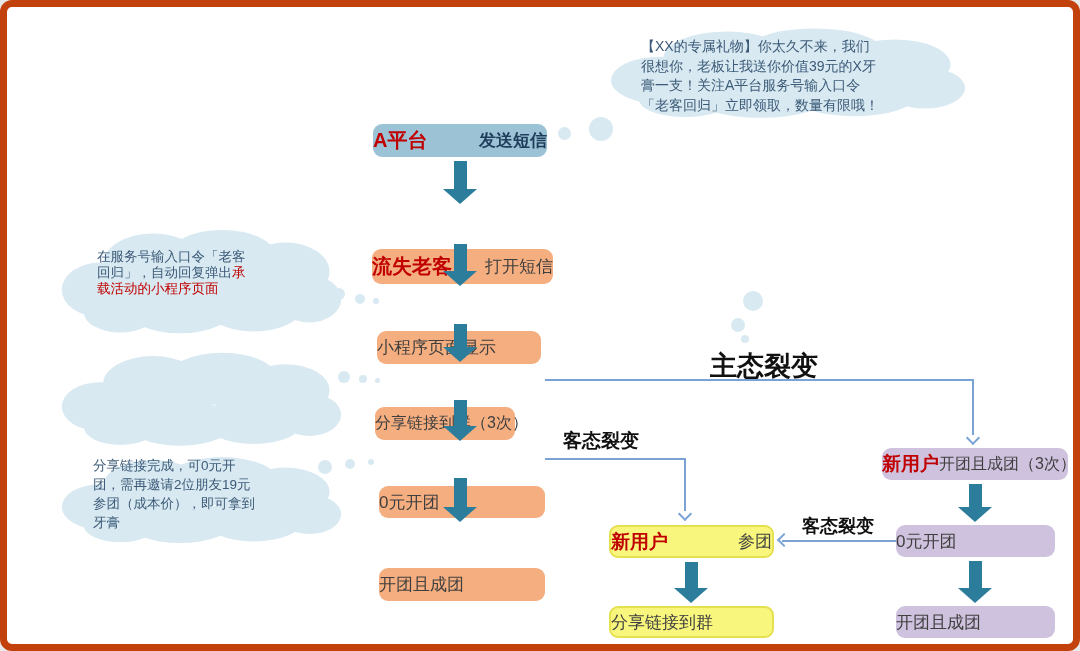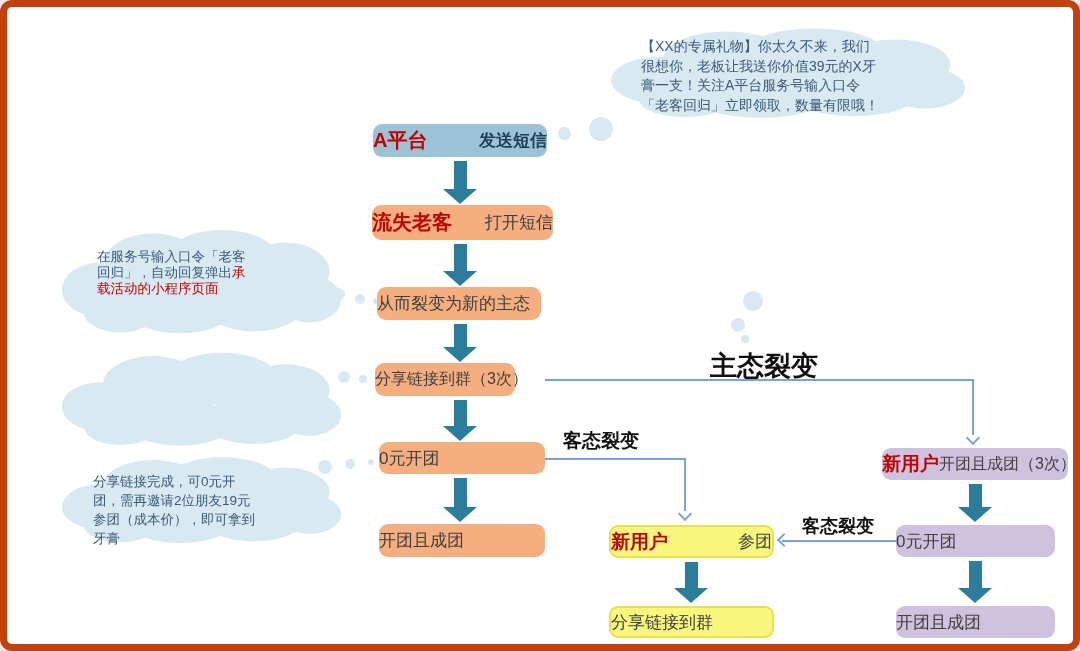--- a/index.html
+++ b/index.html
@@ -14,21 +14,21 @@
   .cloud-text { position:absolute; color:#3c5a78; font-size:14px; line-height:19.5px; text-align:left; }
   .red { color:#c00000; }
   .puff { position:absolute; border-radius:50%; background:#d8e9f1; }
   .puff-white { position:absolute; border-radius:50%; background:#ffffff; }
   
   .box {
     position:absolute; display:flex; align-items:center; justify-content:space-between;
     border-radius:9px; font-size:17px; color:#3f3f3f; white-space:nowrap;
   }
   .box-blue   { background:#9cc3d5; }
-  .box-orange { background:#f5ae7f; }
+  .box-orange { background:#f5ae7f;margin-top:44px; }
   .box-purple { background:#cfc2de; }
   .box-yellow { background:#f9f67e; border:2px solid #e4e04e; }
   .hl { color:#c00000; font-weight:bold; font-size:20px; }
   .hl-sm { color:#c00000; font-weight:bold; font-size:19px; }
   .navy { color:#1f3c5a; font-weight:bold; }
   
   .arrow-big { position:absolute; width:34px; display:flex; flex-direction:column; align-items:center; }
   .arrow-big .shaft { width:13px; flex:1 1 auto; background:#2c7d9c; }
   .arrow-big .head  { width:0; height:0; border-left:17px solid transparent; border-right:17px solid transparent; border-top:15px solid #2c7d9c; }
   
@@ -79,21 +79,21 @@
   <div class="cloud" style="left:50px;top:336px;width:288px;height:106px">
     <svg class="cloud-shape" viewBox="0 0 300 130" preserveAspectRatio="none">
         <use href="#cloudSym"></use>
       </svg>
   </div>
 
   <div class="cloud" style="left:50px;top:441px;width:288px;height:98px">
     <svg class="cloud-shape" viewBox="0 0 300 130" preserveAspectRatio="none">
         <use href="#cloudSym"></use>
       </svg>
-    <div class="cloud-text" style="left:36px;top:24px;width:164px;font-size:13.5px;line-height:19px">分享链接完成，可0元开团，需再邀请2位朋友19元参团（成本价），即可拿到牙膏</div>
+    <div class="cloud-text" style="left:36px;top:8px;width:164px;font-size:13.5px;line-height:19px">分享链接完成，可0元开团，需再邀请2位朋友19元参团（成本价），即可拿到牙膏</div>
   </div>
 
   <div class="puff" style="left:582px;top:110px;width:24px;height:24px"></div>
   <div class="puff" style="left:551px;top:120px;width:13px;height:13px"></div>
   <div class="puff-white" style="left:528px;top:129px;width:9px;height:9px"></div>
 
   <div class="puff" style="left:736px;top:284px;width:20px;height:20px"></div>
   <div class="puff" style="left:724px;top:311px;width:14px;height:14px"></div>
   <div class="puff" style="left:734px;top:328px;width:8px;height:8px"></div>
 
@@ -123,21 +123,21 @@
       <span class="hl">流失老客</span>
       <span>打开短信</span>
     </div>
 
   <div class="arrow-big" style="left:436px;top:237px;height:42px">
       <div class="shaft"></div>
       <div class="head"></div>
     </div>
 
   <div class="box box-orange" style="left:370px;top:280px;width:164px;height:33px">
-      <span>从而裂变为新的主态</span>
+      <span>小程序页面显示</span>
     </div>
 
   <div class="arrow-big" style="left:436px;top:317px;height:38px">
       <div class="shaft"></div>
       <div class="head"></div>
     </div>
 
   <div class="box box-orange" style="left:368px;top:356px;width:140px;height:33px;font-size:16px">
       <span>分享链接到群（3次）</span>
     </div>

